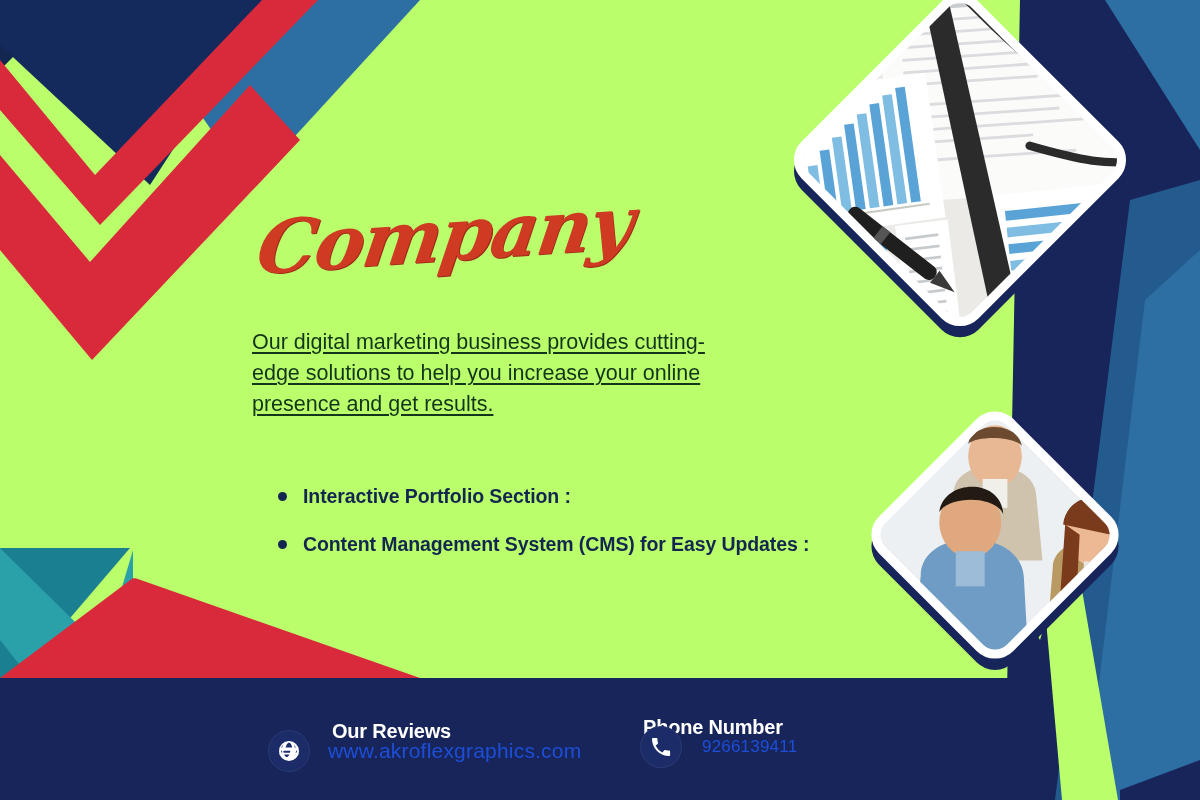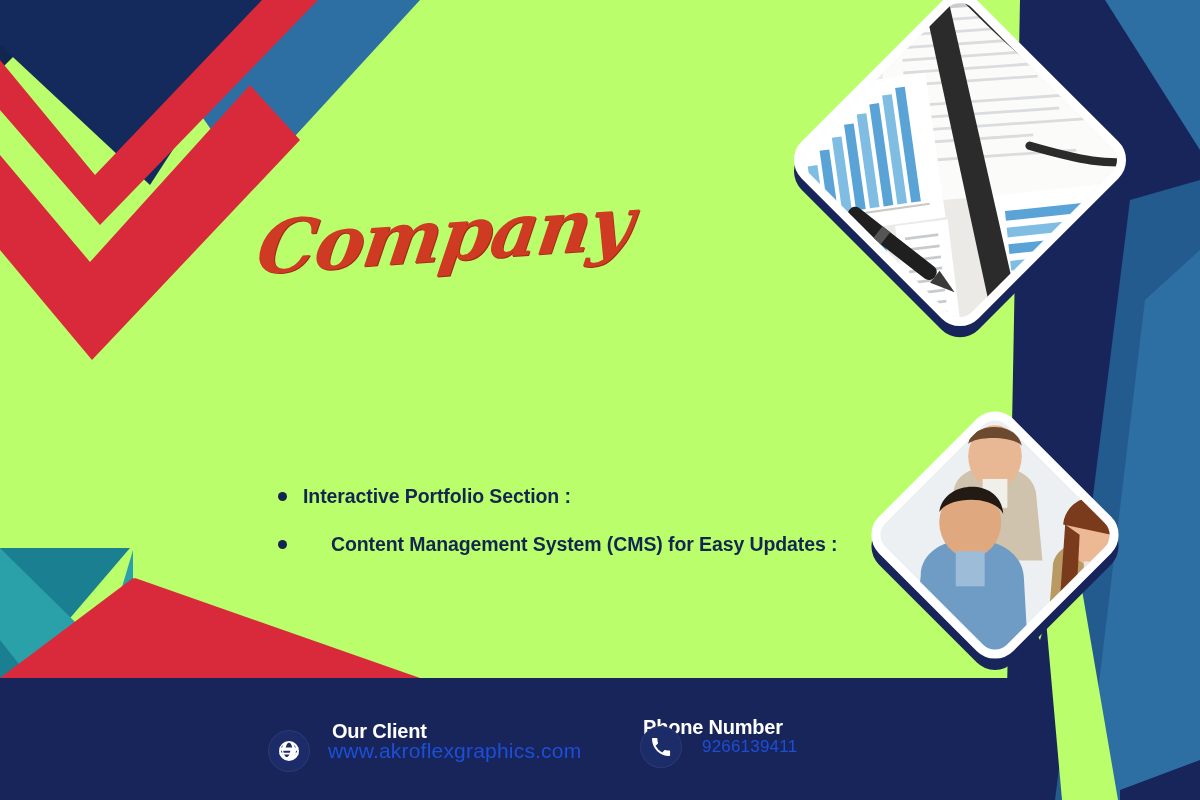--- a/index.html
+++ b/index.html
@@ -40,21 +40,21 @@
 
   .lede {
     position:absolute; left:252px; top:327px; width:500px;
     font-size:21.5px; line-height:1.45; color:#13351a;
     text-decoration:underline; text-underline-offset:3px;
     text-decoration-thickness:1.6px;
   }
 
   .bullets { position:absolute; left:278px; top:483px; width:560px; }
   .bullet { display:flex; align-items:flex-start; margin-bottom:20px; }
-  .bullet:last-child { margin-bottom:0;gap:28px; }
+  .bullet:last-child { margin-bottom:0; }
   .dot {
     width:9px; height:9px; border-radius:50%;
     background:#12264F; flex:0 0 9px; margin-top:9px; margin-right:16px;
   }
   .bullet-text {
     font-size:19.5px; font-weight:bold; color:#12264F;
     line-height:1.42; letter-spacing:-0.1px;
   }
   .fgroup { position:absolute; display:flex; align-items:center; }
   .fgroup-web { left:268px; bottom:28px; }
@@ -244,36 +244,37 @@
         <rect x="96" y="276" width="16" height="10" rx="3" fill="#1a1a1a"></rect>
       </svg>
     </div>
   </div>
 
   <div class="content">
 
 
     <div class="script-word">Company</div>
 
+    <p class="lede">Our digital marketing business provides cutting-edge solutions to help you increase your online presence and get results. </p>
 
     <ul class="bullets" style="list-style:none;">
       <li class="bullet">
         <span class="dot"></span>
         <span class="bullet-text">Interactive Portfolio Section :</span>
       </li>
       <li class="bullet">
         <span class="dot"></span>
         <span class="bullet-text">Content Management System (CMS) for Easy Updates :</span>
       </li>
     </ul>
   </div>
 
   <div>
 
-    <div class="flabel flabel-web">Our Client</div>
+    <div class="flabel flabel-web">Our Reviews</div>
 
     <div class="fgroup fgroup-web">
       <span class="fbadge">
         <svg viewBox="0 0 24 24" aria-hidden="true">
           <path d="M12 2a10 10 0 1 0 0 20 10 10 0 0 0 0-20zm0 1.8c1.6 0 3.1 2.6 3.5 6.3h-7c.4-3.7 1.9-6.3 3.5-6.3zM6.3 5.6A13.6 13.6 0 0 0 4.9 10H3.9a8.2 8.2 0 0 1 2.4-4.4zM3.9 11.8h1a13.6 13.6 0 0 0 1.4 4.6A8.2 8.2 0 0 1 3.9 11.8zm2.8 0h6.6c-.4 3.7-1.9 6.3-3.5 6.3s-3.1-2.6-3.5-6.3h.4zM17.7 16.4a13.6 13.6 0 0 0 1.4-4.6h1a8.2 8.2 0 0 1-2.4 4.6zM19.1 10h-1a13.6 13.6 0 0 0-1.4-4.4A8.2 8.2 0 0 1 19.1 10z"></path>
           <path d="M2.6 8.6h18.8v1.6H2.6zM2.6 13.8h18.8v1.6H2.6z"></path>
         </svg>
       </span>
       <span class="fval">www.akroflexgraphics.com</span>
     </div>

